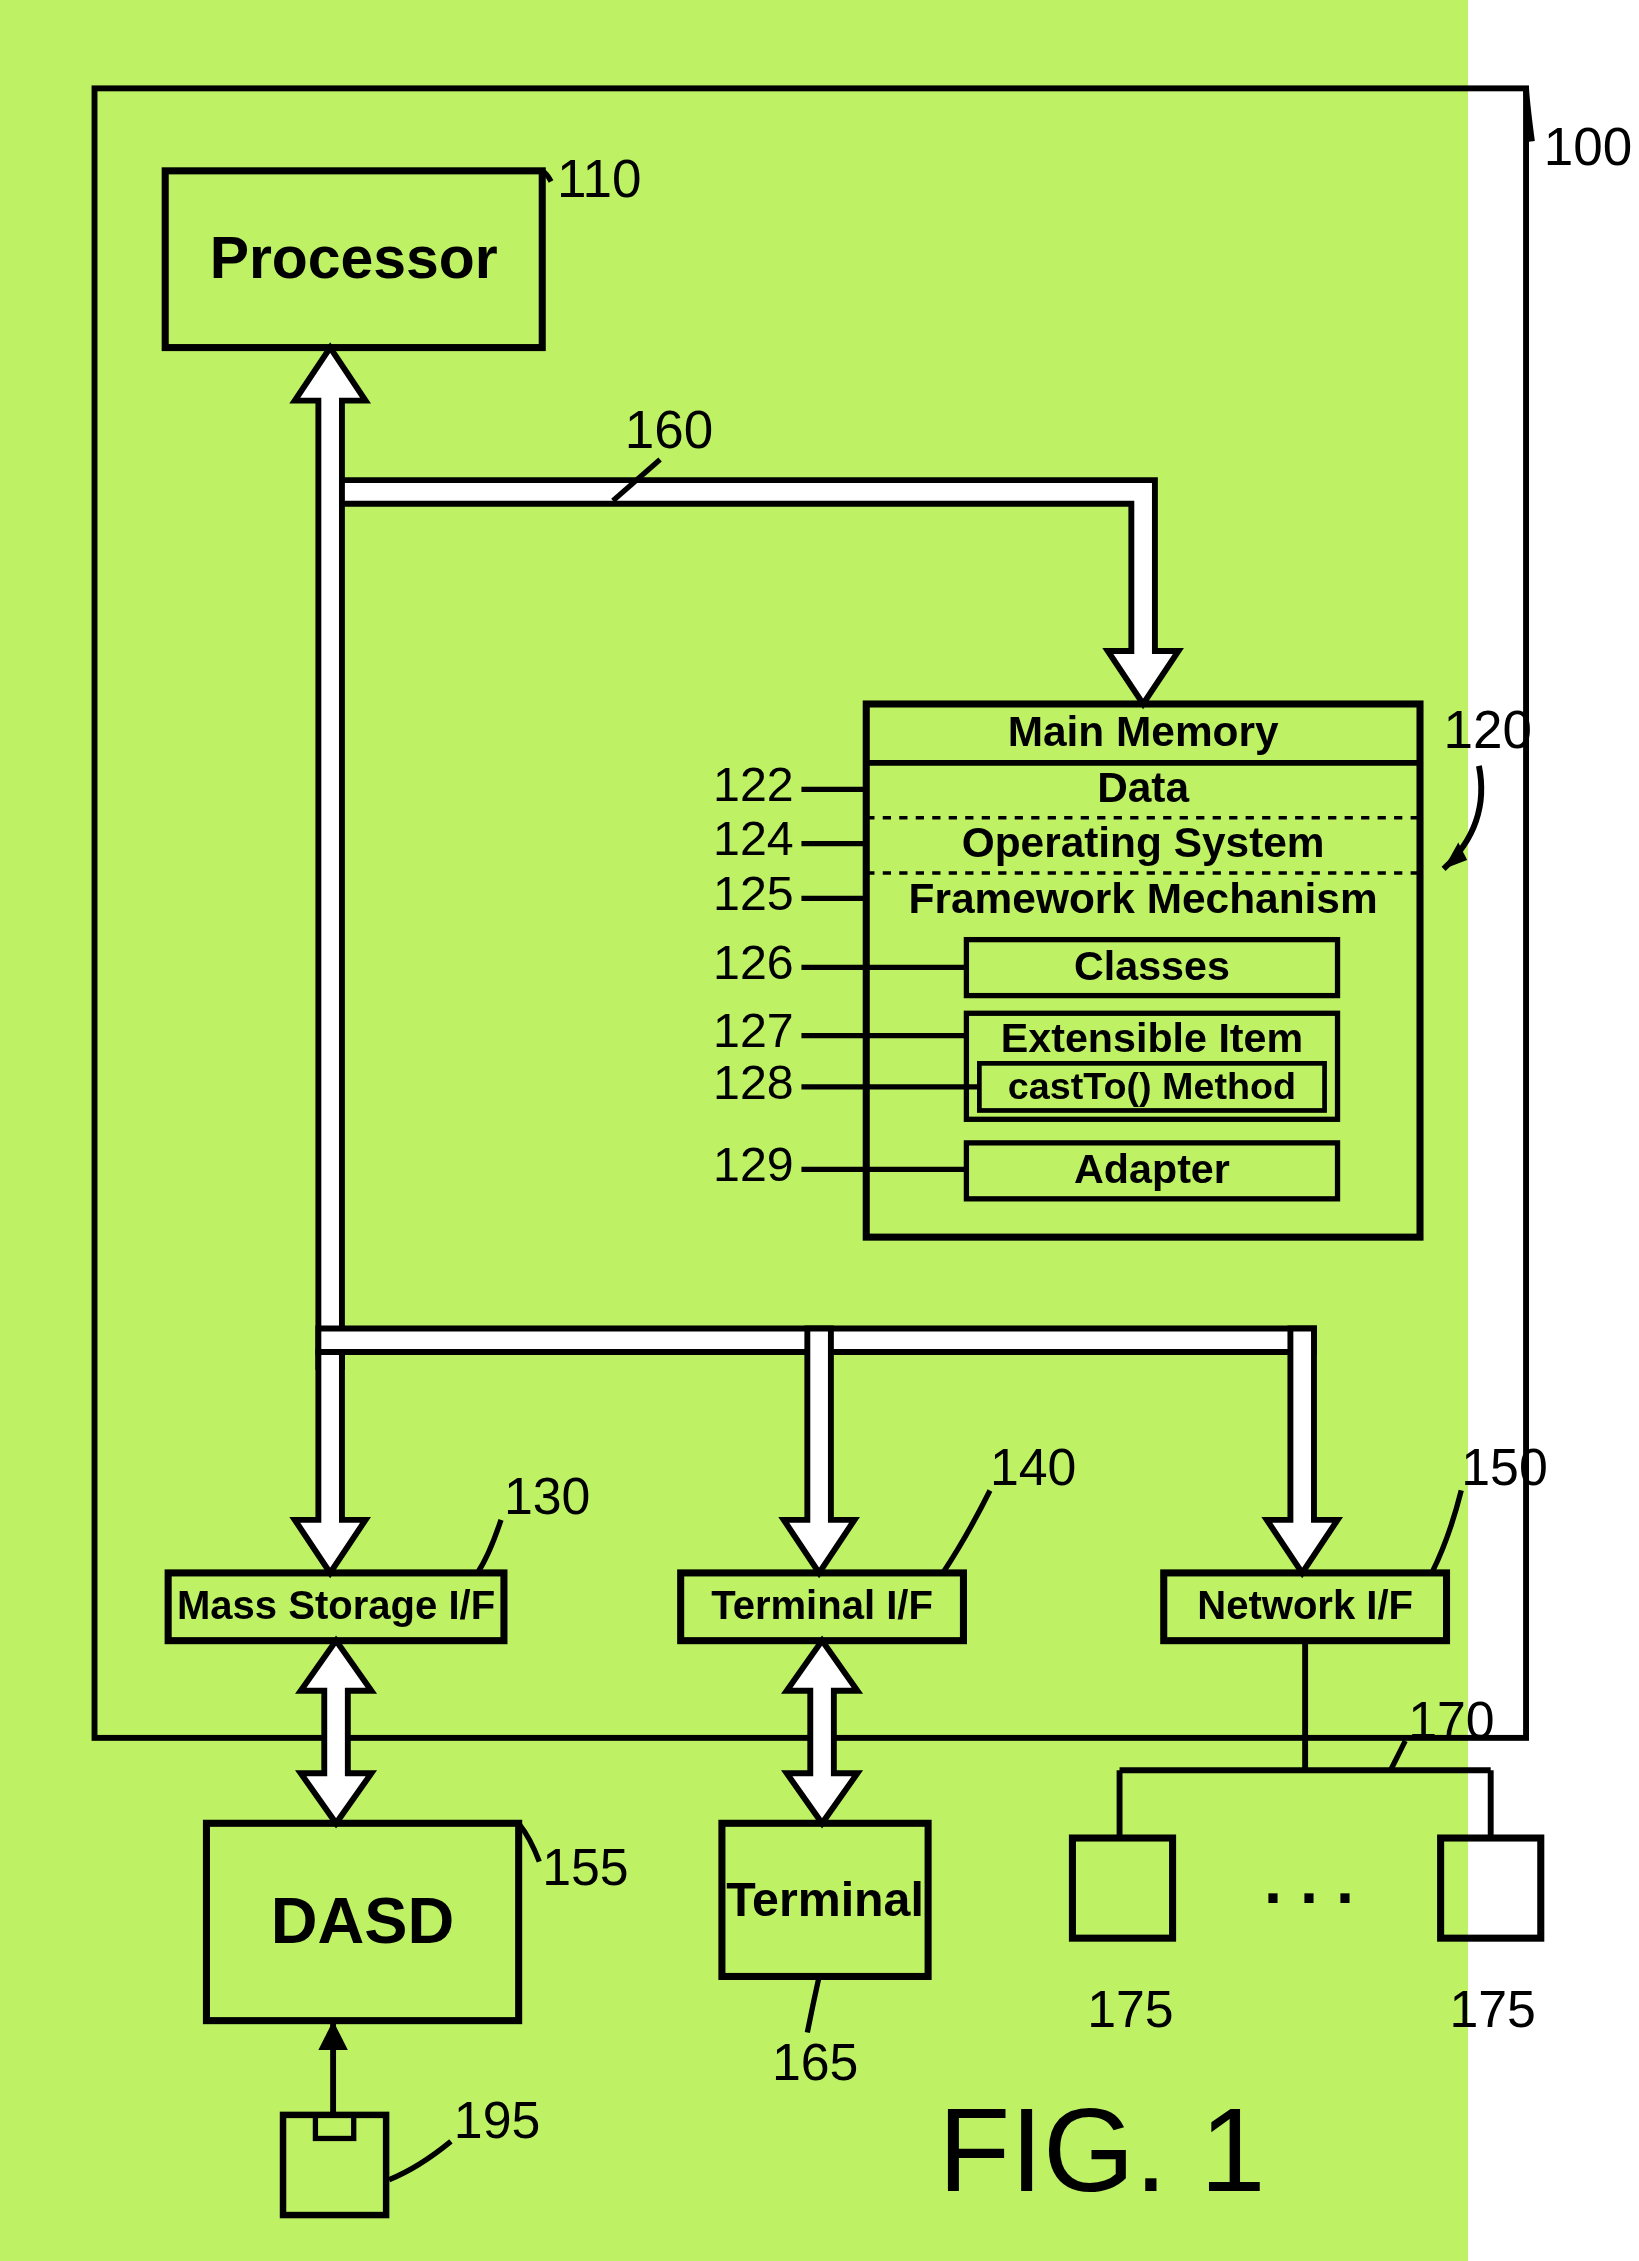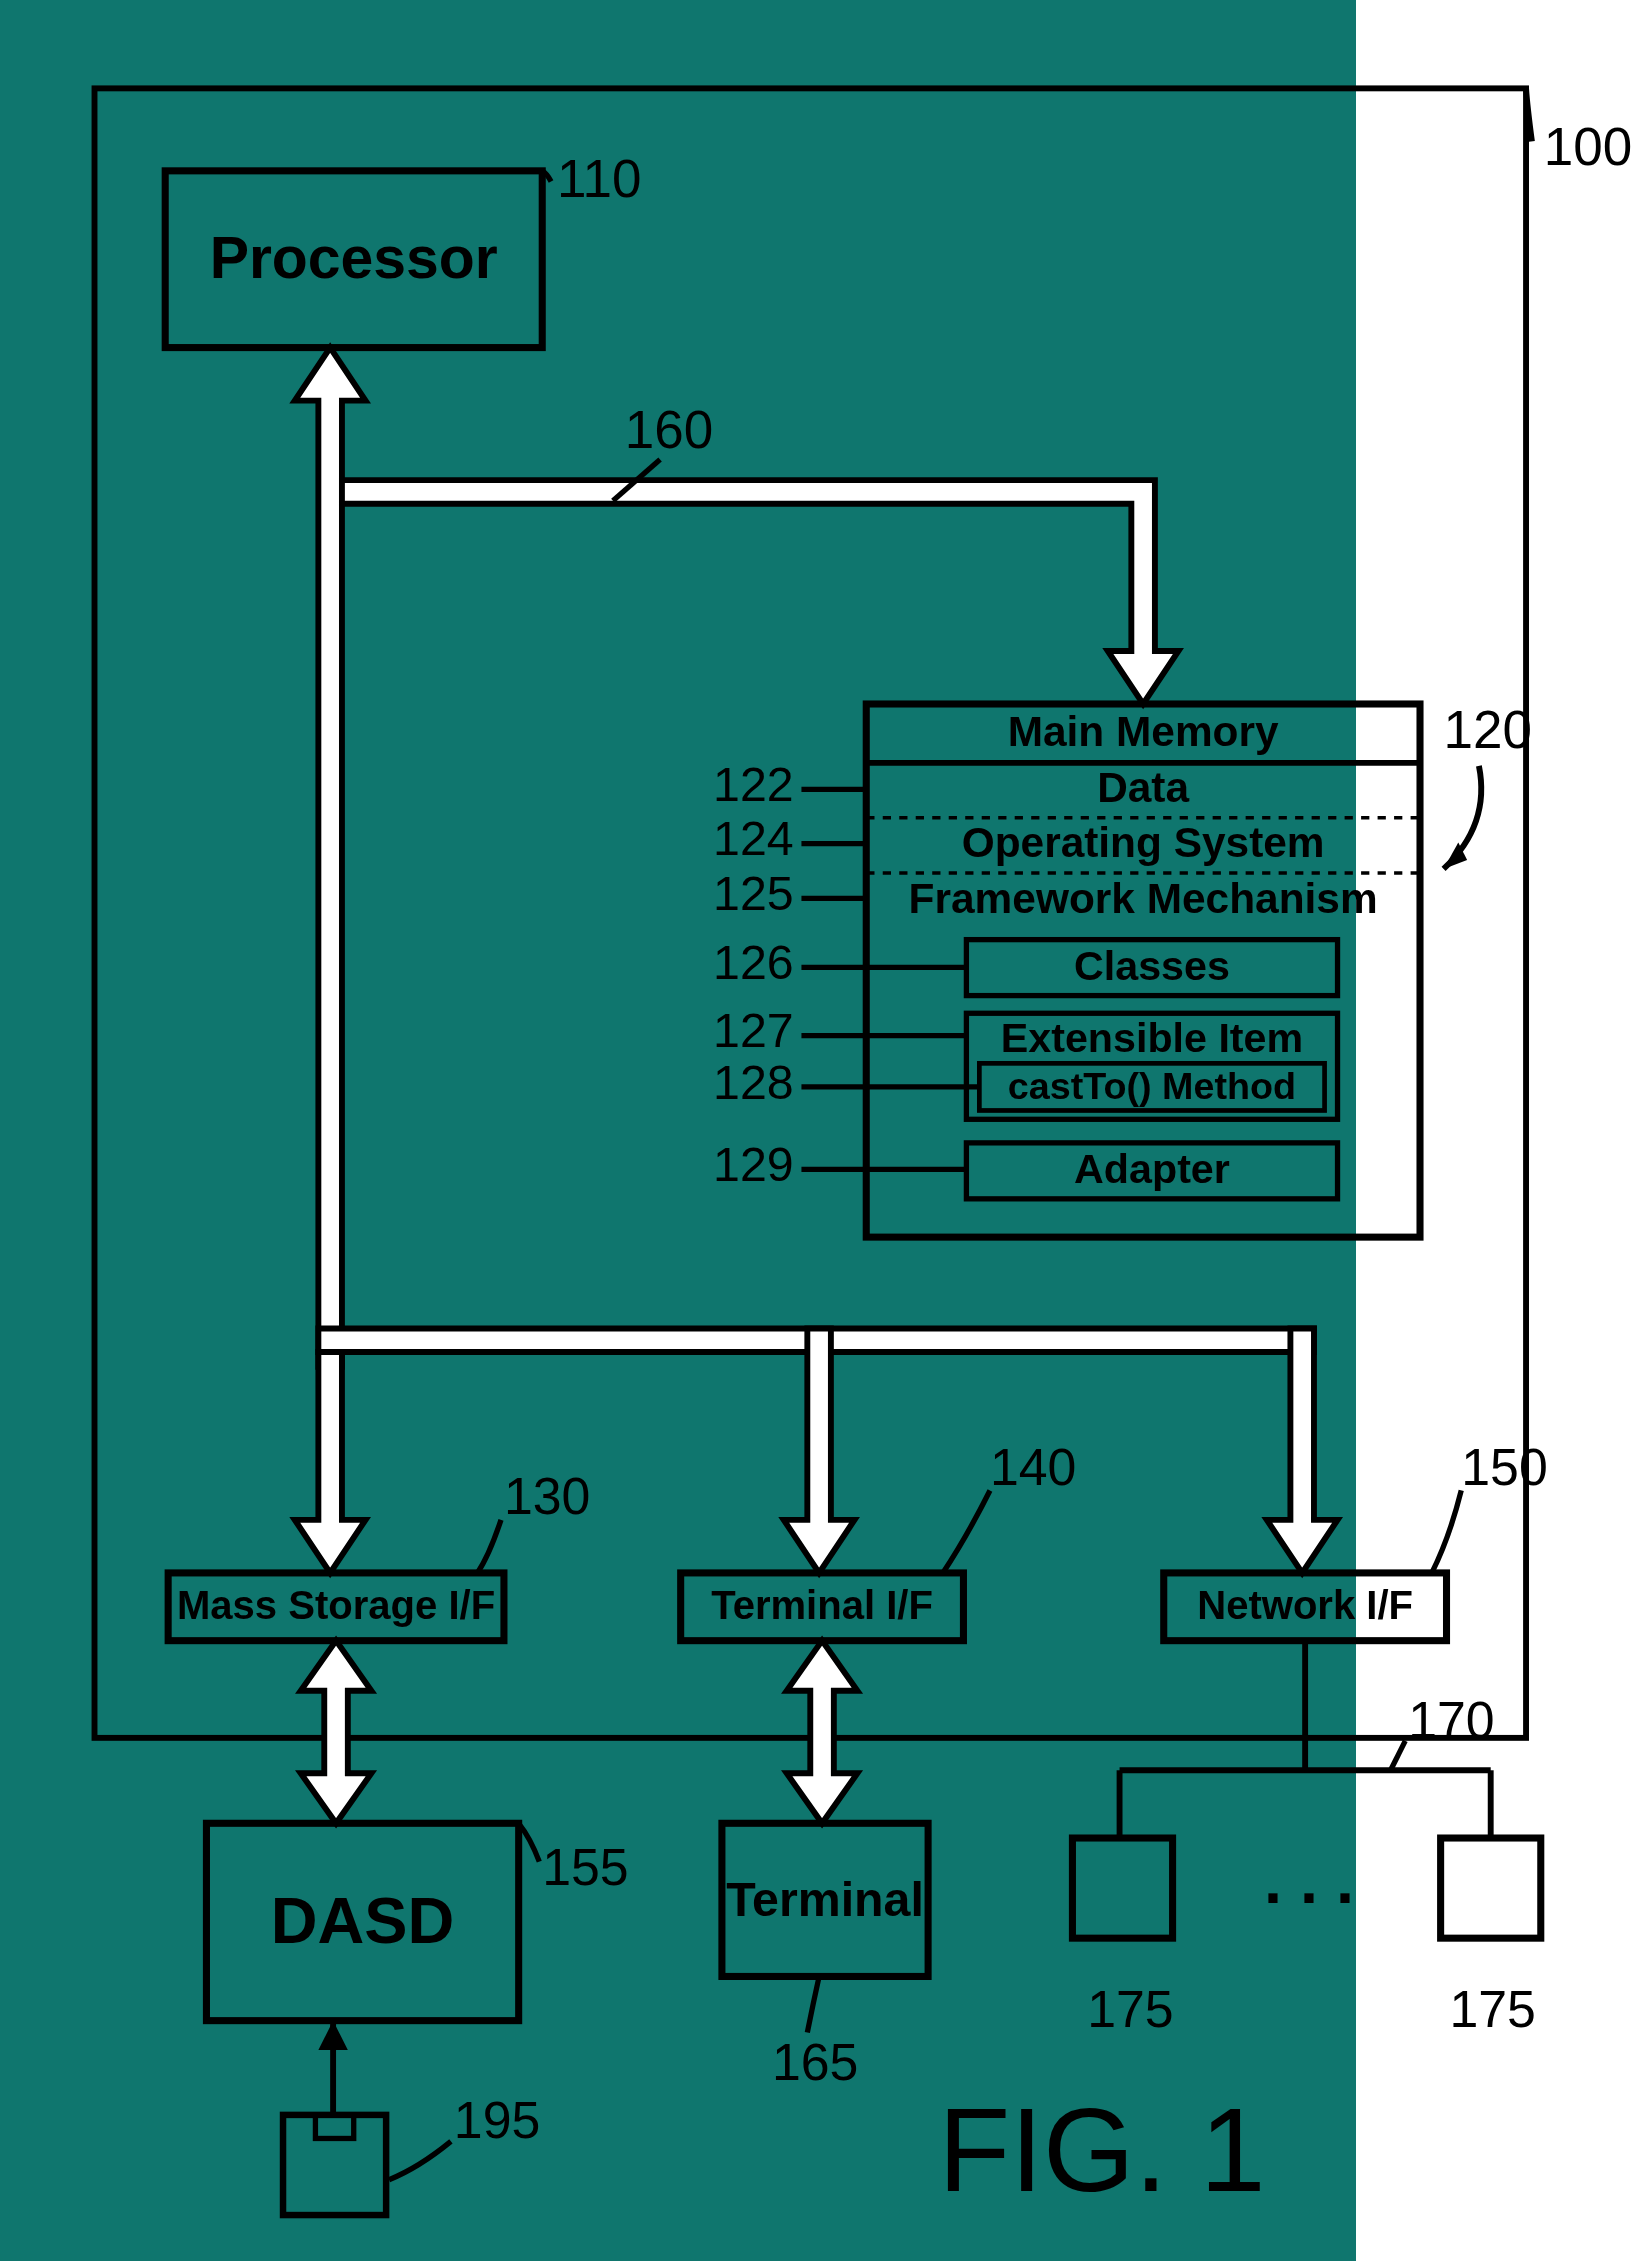--- a/index.html
+++ b/index.html
@@ -3,23 +3,23 @@
 <meta charset="utf-8">
 <style>
   html, body {
     margin: 0;
     padding: 0;
     background: #fff;
     font-family: "Times New Roman", Times, serif;
   }
   .stage {
     position: relative;
-    width: 1356px;
+    width: 1468px;
     height: 2261px;
-    background: #0f766e;
+    background: #bef264;
   }
   svg { display: block; }
   .box-label {
     font-family: Arial, Helvetica, sans-serif;
     font-weight: 700;
     fill: #000;
     text-anchor: middle;
     dominant-baseline: middle;
   }
   .ref-label {

